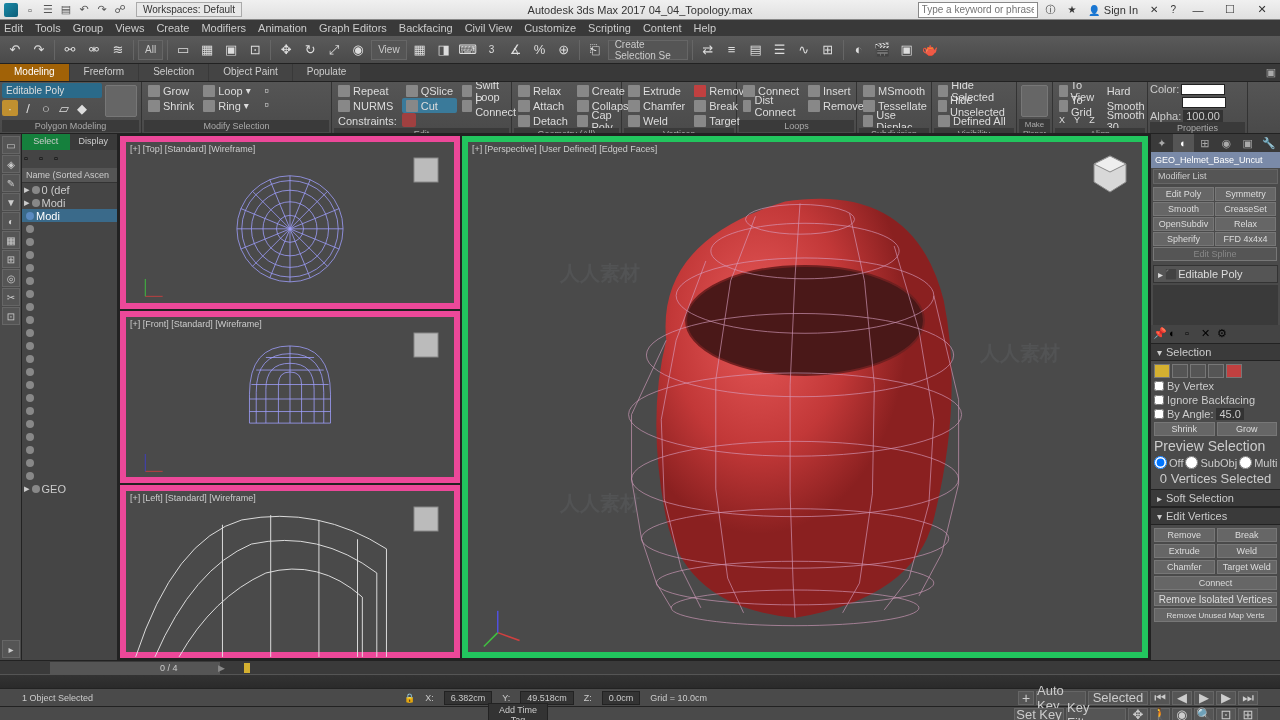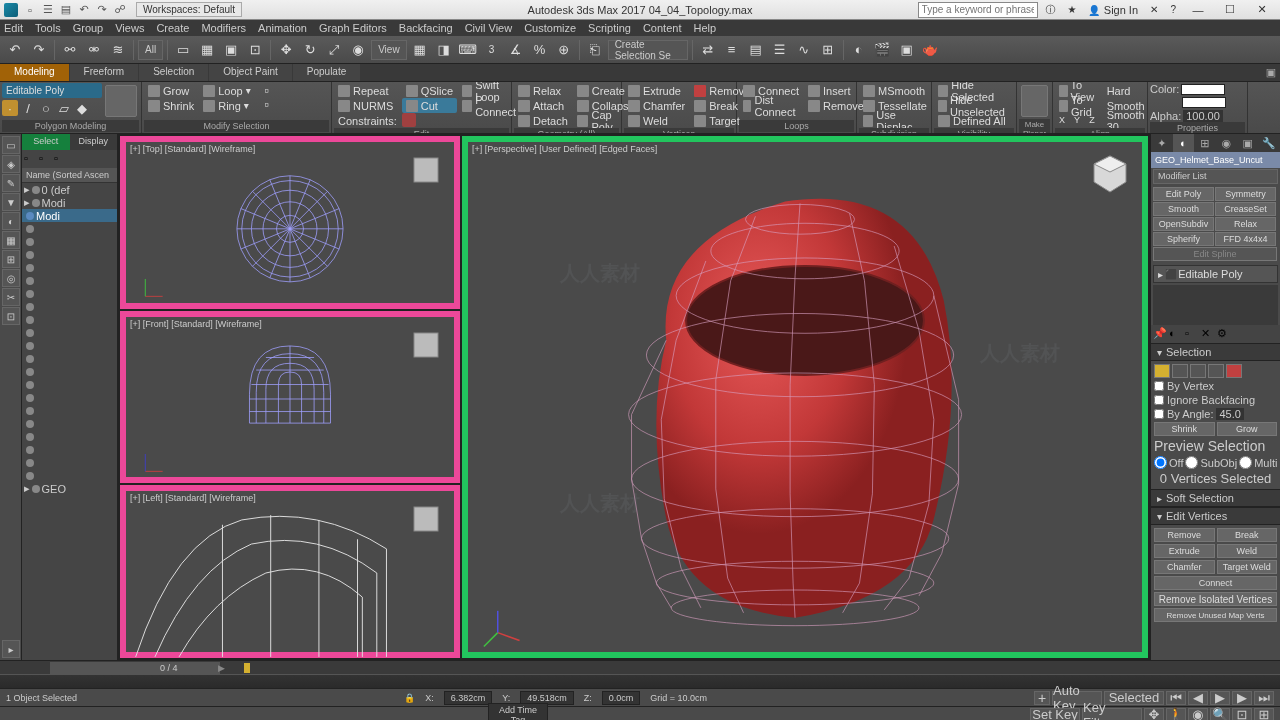--- a/index.html
+++ b/index.html
@@ -69,21 +69,21 @@
 .rp-sub.v{background:#d4b030}
 .rp-sub.r{background:#c04040}
 .rp-chk{display:flex;align-items:center;gap:3px;color:#ccc;font-size:9px}
 .rp-chk input{width:10px;height:10px}
 .timeline{height:14px;background:#3a3a3a;display:flex;align-items:center;border-top:1px solid #222;position:relative}
 .timeline .tlslider{position:absolute;left:50px;width:170px;height:12px;background:#555}
 .timeline .tlmark{position:absolute;left:244px;width:6px;height:10px;background:#d4b030}
 .timeline .tltxt{position:absolute;left:160px;color:#ccc;font-size:9px}
 .timetrack{height:14px;background:#3a3a3a;border-top:1px solid #555;display:flex}
 .timetrack .tt{flex:1;background:linear-gradient(#333,#2a2a2a)}
-.status{height:18px;background:#4a4a4a;display:flex;align-items:center;padding:0 6px;gap:10px;border-top:1px solid #222}
+.status{height:18px;background:#4a4a4a;display:flex;align-items:center;padding:0 22px;gap:10px;border-top:1px solid #222}
 .status span{color:#ccc;font-size:9px}
 .status .coord{background:#333;padding:1px 6px;border:1px solid #222}
 .status .ctrls{margin-left:auto;display:flex;gap:2px}
 .status .ctrl{width:20px;height:14px;background:#555;border:1px solid #666;color:#ccc;font-size:13px;display:flex;align-items:center;justify-content:center}
 .watermark{position:absolute;color:rgba(180,190,200,0.08);font-size:20px;pointer-events:none;font-weight:bold}
 .swatch{width:44px;height:11px;border:1px solid #222}
 </style>
 </head>
 <body>
 

